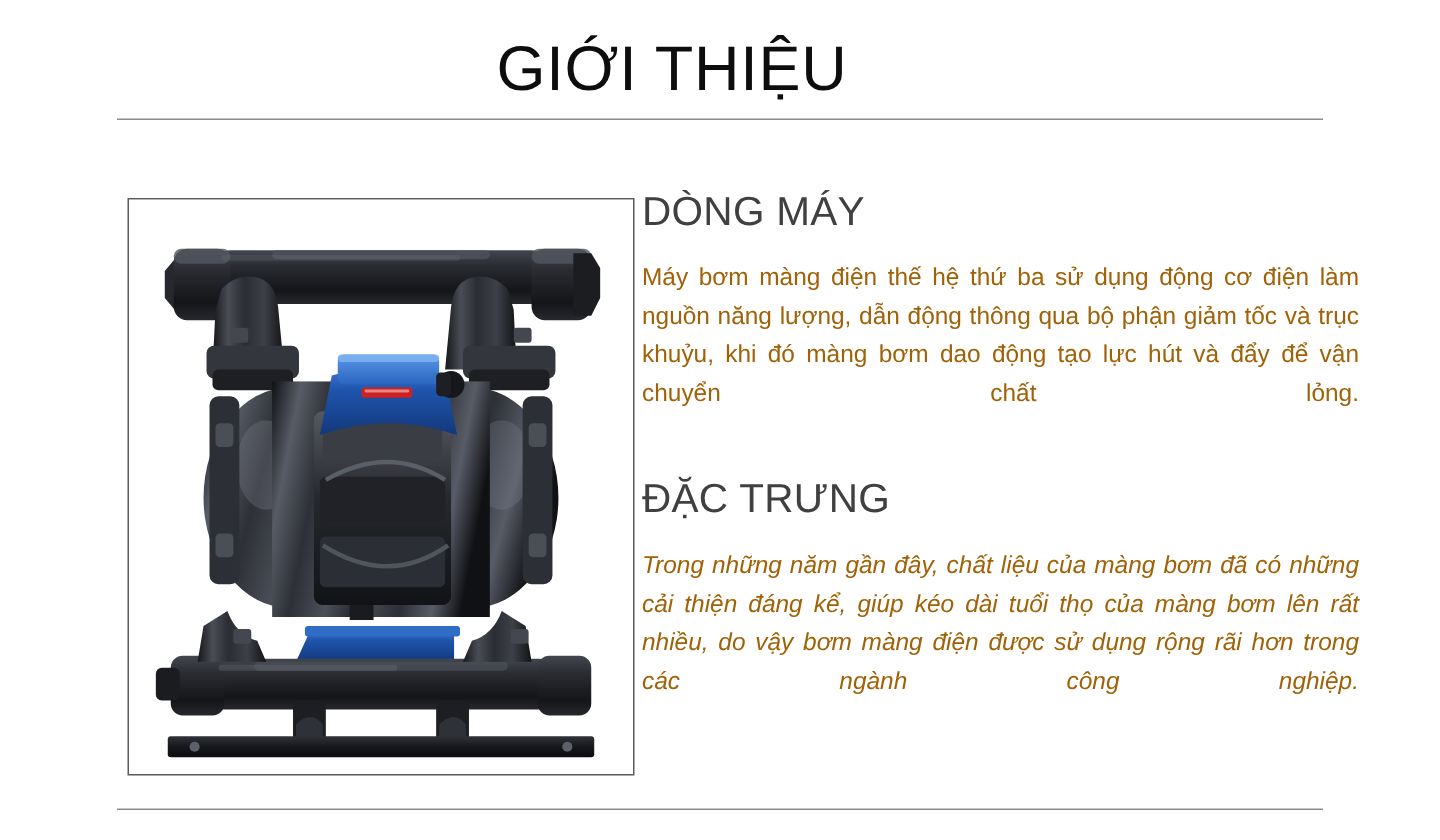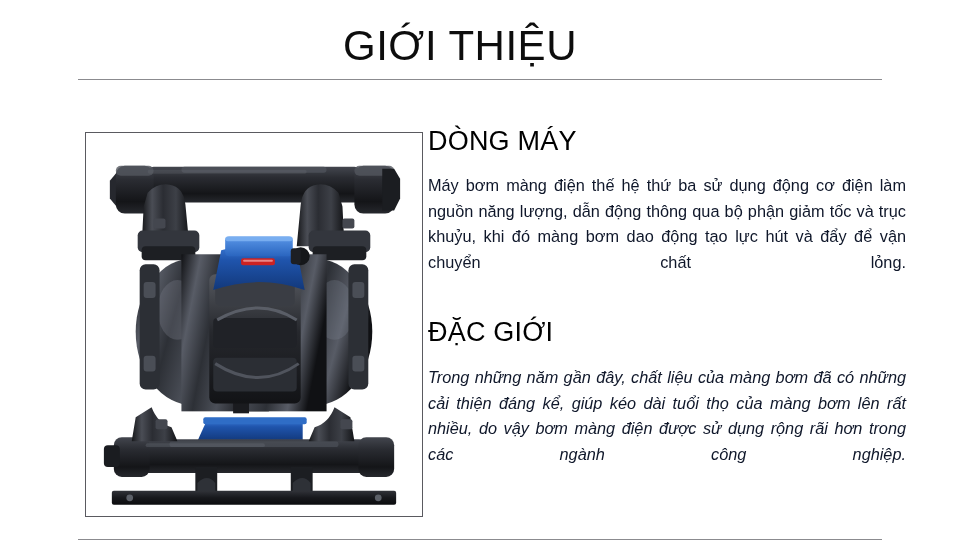--- a/index.html
+++ b/index.html
@@ -22,21 +22,20 @@
     left: 0;
     top: 22px;
     width: 896px;
     text-align: center;
     font-size: 42px;
     font-weight: 300;
     letter-spacing: 0.5px;
     line-height: 48px;
     color: #0d0d0d;
     white-space: nowrap;
-    margin-left: 12px;
   }
 
   
   .rule {
     position: absolute;
     left: 78px;
     width: 804px;
     height: 1px;
     background: #8b8b8f;
   }
@@ -65,30 +64,30 @@
   #content-column {
     position: absolute;
     left: 428px;
     top: 124px;
     width: 478px;
   }
   .section-heading {
     font-size: 27px;
     font-weight: 300;
     line-height: 34px;
-    color: #000000;
+    color: #404040;
     margin: 0;
     letter-spacing: 0.2px;
     white-space: nowrap;
   }
   .section-body {
     font-size: 16.3px;
     font-weight: 400;
     line-height: 25.5px;
-    color: #0f172a;
+    color: #a16207;
     text-align: justify;
     margin: 0;
     -webkit-hyphens: none;
     hyphens: none;
   }
   .section-body::after {
     content: "";
     display: inline-block;
     width: 100%;
   }
@@ -238,17 +237,17 @@
     <rect x="62" y="37" width="160" height="4" rx="2" fill="#6b6f78" opacity="0.28"></rect>
   </svg>
 </figure>
 
 <div id="content-column">
 
   <h2 class="section-heading" id="section-dong-may">DÒNG MÁY</h2>
 
   <p class="section-body" id="body-dong-may">Máy bơm màng điện thế hệ thứ ba sử dụng động cơ điện làm nguồn năng lượng, dẫn động thông qua bộ phận giảm tốc và trục khuỷu, khi đó màng bơm dao động tạo lực hút và đẩy để vận chuyển chất lỏng.</p>
 
-  <h2 class="section-heading" id="section-dac-trung">ĐẶC GIỚI</h2>
+  <h2 class="section-heading" id="section-dac-trung">ĐẶC TRƯNG</h2>
 
   <p class="section-body" id="body-dac-trung">Trong những năm gần đây, chất liệu của màng bơm đã có những cải thiện đáng kể, giúp kéo dài tuổi thọ của màng bơm lên rất nhiều, do vậy bơm màng điện được sử dụng rộng rãi hơn trong các ngành công nghiệp.</p>
 
 </div>
 
 </body></html>

